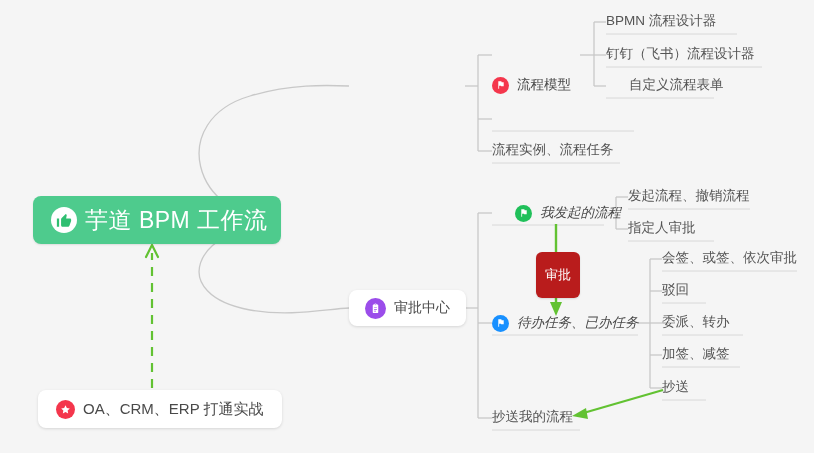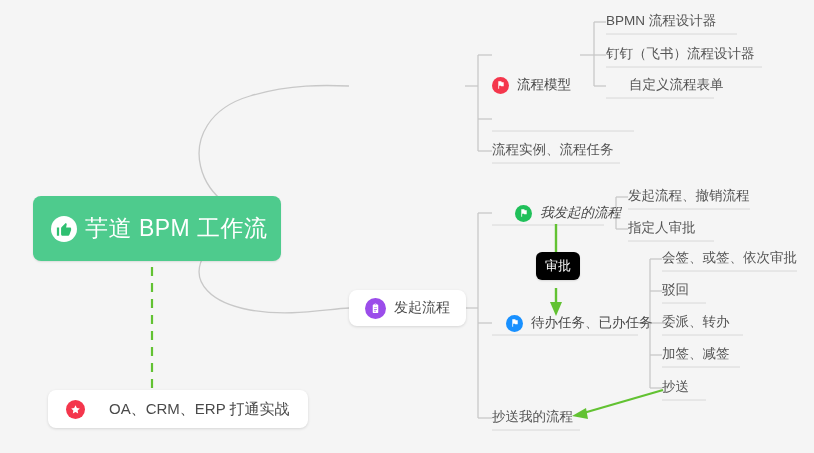--- a/index.html
+++ b/index.html
@@ -10,37 +10,37 @@
     overflow:hidden;
     position:relative;
   }
   #canvas{position:absolute;left:0;top:0;width:814px;height:453px;}
   svg.edges{position:absolute;left:0;top:0;width:814px;height:453px;pointer-events:none;}
 
   
   .node{position:absolute;display:flex;align-items:center;box-sizing:border-box;white-space:nowrap;}
 
   .root{
-    left:33px;top:196px;width:248px;height:65px;
+    left:33px;top:196px;width:248px;height:48px;
     background:#4ECB8D;border-radius:8px;
     padding:0 18px;
     box-shadow:0 1px 2px rgba(0,0,0,.10);
   }
   .root .label{color:#ffffff;font-size:23px;letter-spacing:.5px;}
 
   .card{
     background:#ffffff;border-radius:8px;
     box-shadow:0 1px 3px rgba(0,0,0,.13);
     padding:0 16px;height:36px;
   }
   .card .label{color:#4a4a4a;font-size:14px;}
 
   .branch1{left:349px;top:68px;}
   .branch2{left:349px;top:290px;}
-  .bottomcard{left:48px;top:390px;height:38px;padding:0 18px;gap:16px;}
+  .bottomcard{left:38px;top:390px;height:38px;padding:0 18px;}
   .bottomcard .label{font-size:15px;color:#4a4a4a;}
 
   
   .leaf{position:absolute;white-space:nowrap;color:#555;font-size:13.5px;
         padding:0 8px 5px 8px;box-sizing:border-box;}
 
   .leafhead{position:absolute;display:flex;align-items:center;white-space:nowrap;
             color:#4a4a4a;font-size:13.5px;padding-bottom:5px;}
 
   
@@ -48,22 +48,22 @@
       flex:none;margin-right:8px;}
   .ic svg{display:block;}
   .ic-root{width:26px;height:26px;background:#ffffff;}
   .ic-20{width:19px;height:19px;}
   .ic-18{width:17px;height:17px;}
   .ic-22{width:21px;height:21px;}
 
   
   .badge{
     position:absolute;left:536px;top:252px;
-    background:#000000;border-radius:6px;
-    padding:5px 9px;color:#fff;font-size:13px;
+    background:#b91c1c;border-radius:6px;
+    padding:14px 9px;color:#fff;font-size:13px;
     box-shadow:0 1px 2px rgba(0,0,0,.12);
     white-space:nowrap;
   }
 </style>
 </head>
 <body>
 
 <div id="canvas">
 
   <svg class="edges" viewBox="0 0 814 453">
@@ -164,38 +164,38 @@
   <div class="leaf" style="left:621px;top:76px;">自定义流程表单</div>
 
   <div class="leaf" style="left:484px;top:141px;">流程实例、流程任务</div>
 
   <div class="node card branch2">
     <span class="ic ic-22" style="background:#9B4DEA">
       <svg width="11" height="11" viewBox="0 0 24 24" fill="#ffffff">
         <path d="M16 3h-1.3c-.3-1.1-1.4-2-2.7-2s-2.4.9-2.7 2H8C6.9 3 6 3.9 6 5v15c0 1.1.9 2 2 2h8c1.1 0 2-.9 2-2V5c0-1.1-.9-2-2-2zm-4-.2c.6 0 1 .4 1 1s-.4 1-1 1-1-.4-1-1 .4-1 1-1zM9 9h6v1.6H9V9zm0 4h6v1.6H9V13zm0 4h4v1.6H9V17z"></path>
       </svg>
     </span>
-    <span class="label">发起流程</span>
+    <span class="label">审批中心</span>
   </div>
 
   <div class="leafhead" style="left:515px;top:204px;font-style:italic;">
     <span class="ic ic-18" style="background:#20C05A">
       <svg width="10" height="10" viewBox="0 0 24 24" fill="#ffffff">
         <path d="M5.5 3v18h2v-7.4h4.3l.5 1.6h6.2V5.3h-5.1L12.9 3H5.5z"></path>
       </svg>
     </span>
     <span>我发起的流程</span>
   </div>
 
   <div class="leaf" style="left:620px;top:187px;">发起流程、撤销流程</div>
   <div class="leaf" style="left:620px;top:219px;">指定人审批</div>
 
   <div class="badge">审批</div>
 
-  <div class="leafhead" style="left:506px;top:314px;">
+  <div class="leafhead" style="left:492px;top:314px;font-style:italic;">
     <span class="ic ic-18" style="background:#1890FF">
       <svg width="10" height="10" viewBox="0 0 24 24" fill="#ffffff">
         <path d="M5.5 3v18h2v-7.4h4.3l.5 1.6h6.2V5.3h-5.1L12.9 3H5.5z"></path>
       </svg>
     </span>
     <span>待办任务、已办任务</span>
   </div>
 
   <div class="leaf" style="left:654px;top:249px;">会签、或签、依次审批</div>
   <div class="leaf" style="left:654px;top:281px;">驳回</div>

